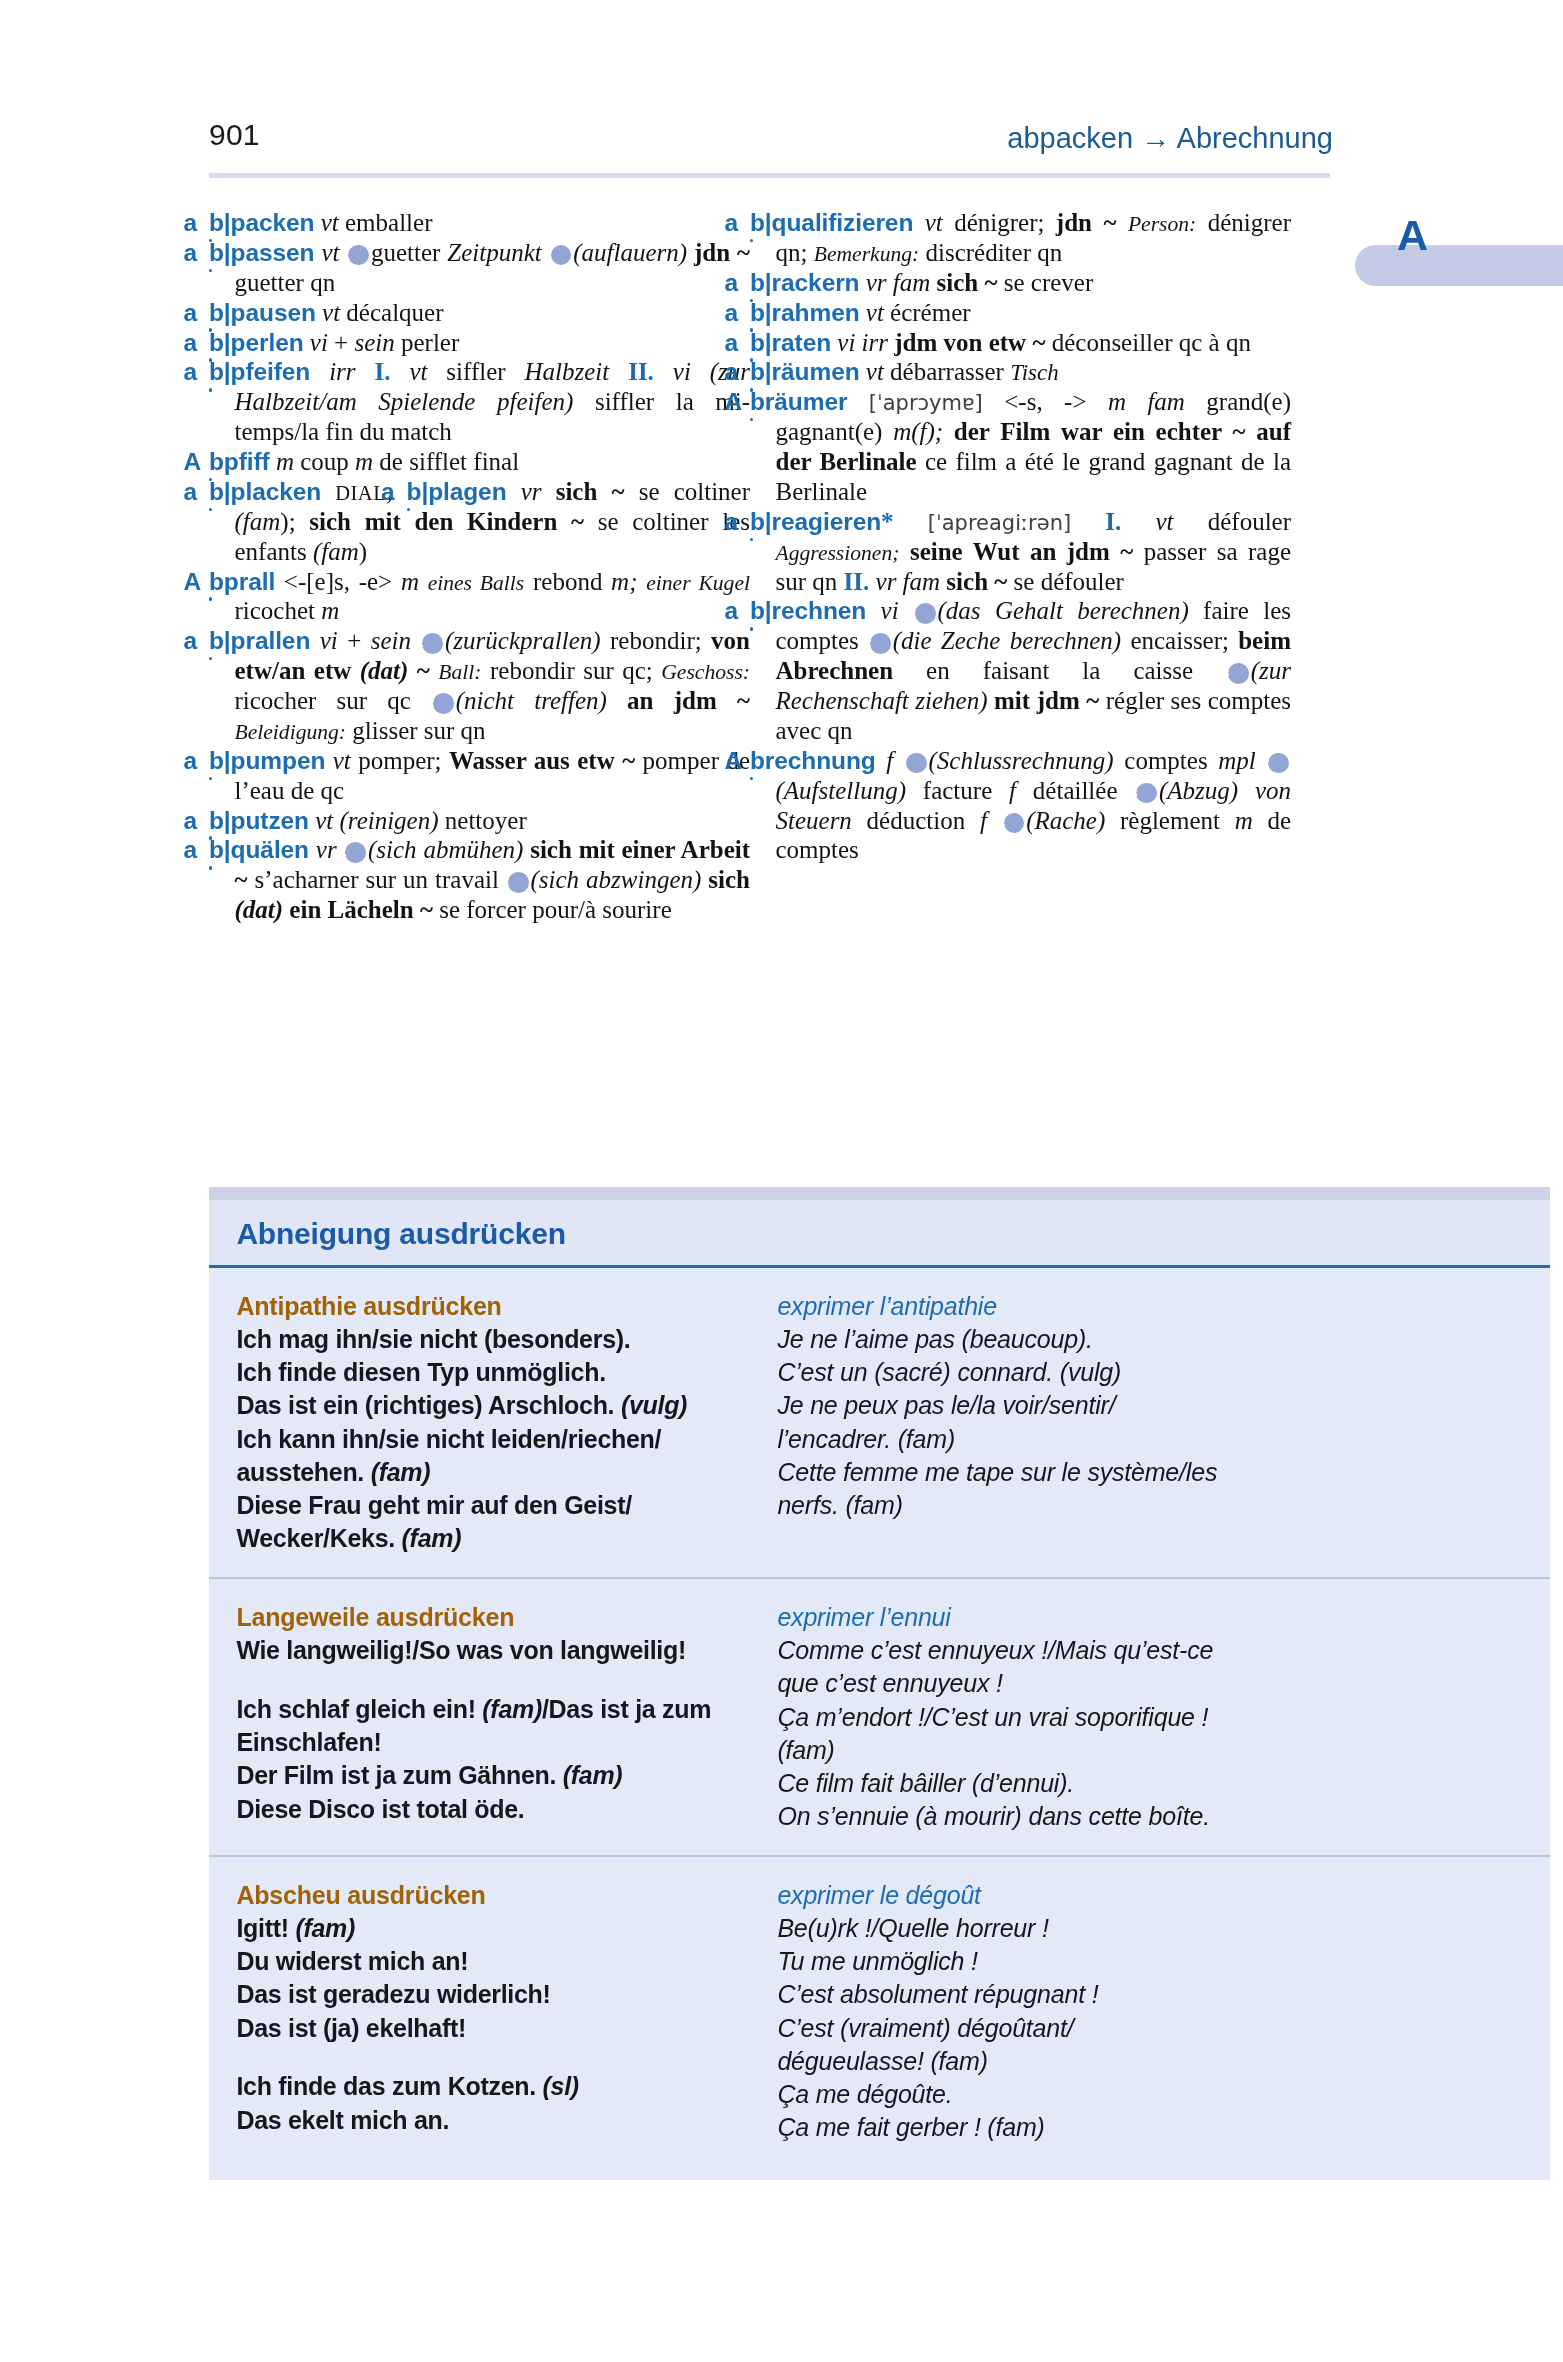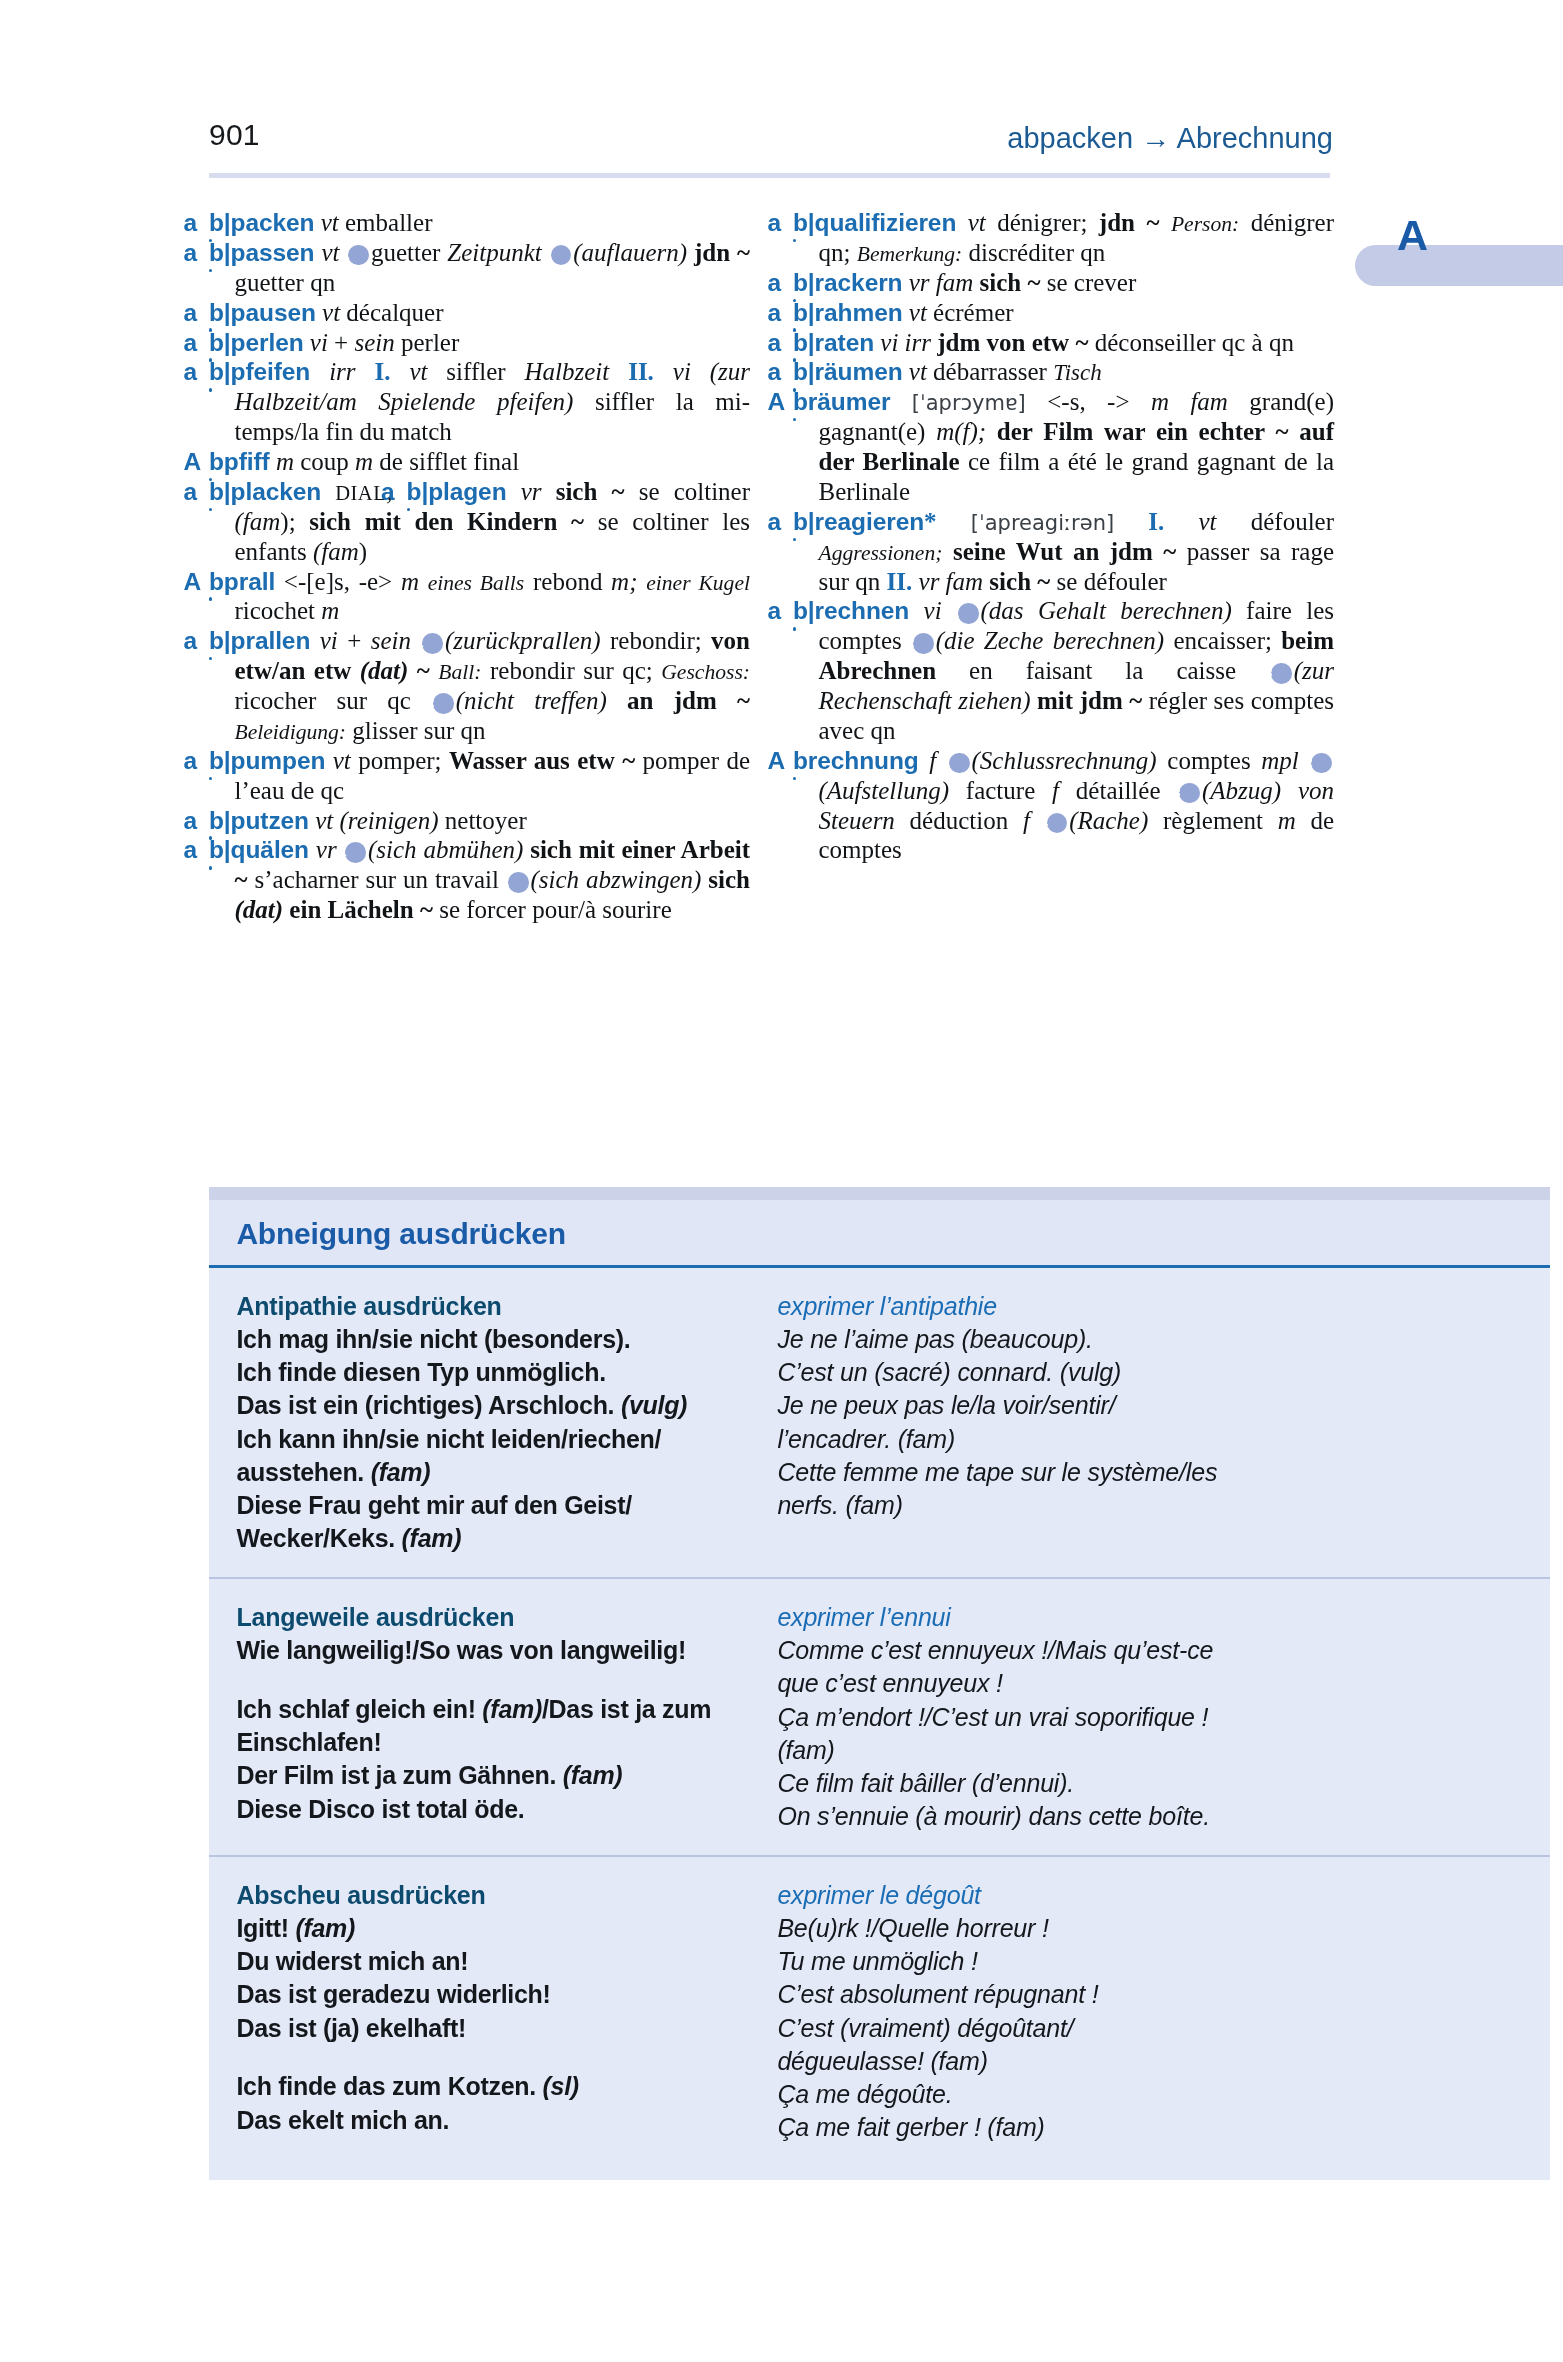--- a/index.html
+++ b/index.html
@@ -64,21 +64,20 @@
     color: #1a5ba8;
     line-height: 1;
   }
 
   
   #dict {
     position: absolute;
     left: 209px; top: 208px;
     width: 1125px;
     display: flex;
-    gap: 43px;
   }
   .dict-col {
     width: 541px;
     font-size: 25px;
     line-height: 1.195;
     color: #111417;
     text-align: justify;
     text-justify: inter-word;
     hyphens: manual;
   }
@@ -179,21 +178,21 @@
   .sect-col {
     width: 541px;
     padding-right: 21.6px;
     box-sizing: border-box;
   }
   .sect-col.fr { padding-right: 0; }
   .de-head {
     font-family: "Liberation Sans", sans-serif;
     font-weight: bold;
     font-size: 25px;
-    color: #0c4a6e;
+    color: #a16207;
     line-height: 1.33;
     letter-spacing: -0.2px;
   }
   .fr-head {
     font-family: "Liberation Sans", sans-serif;
     font-weight: normal;
     font-style: italic;
     font-size: 25px;
     color: #1a6cb5;
     line-height: 1.33;

